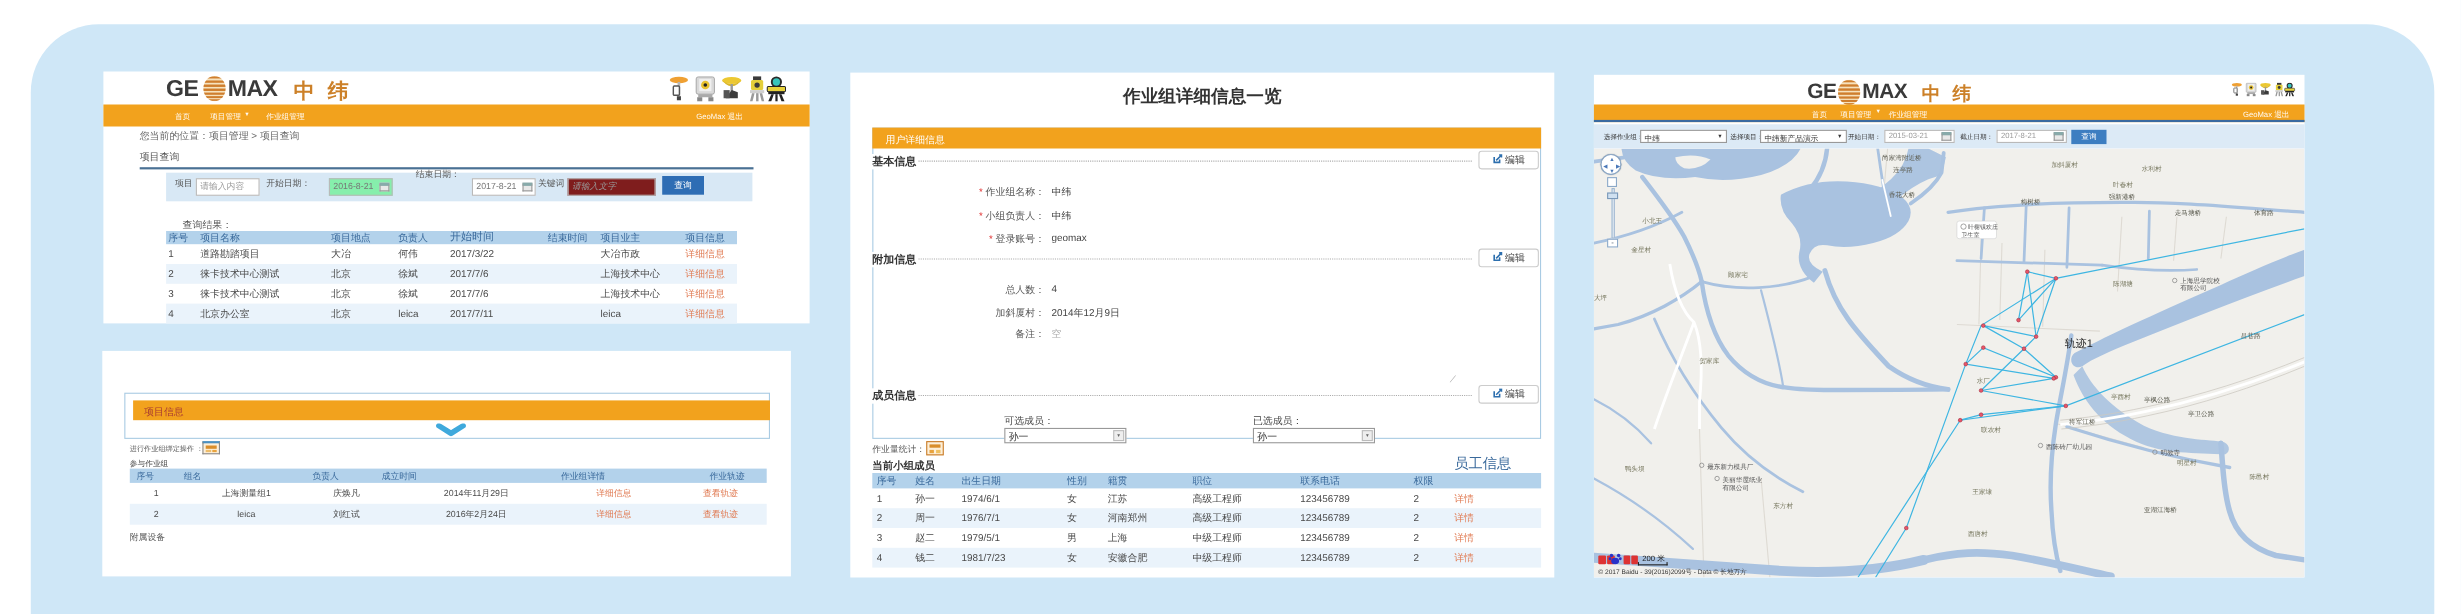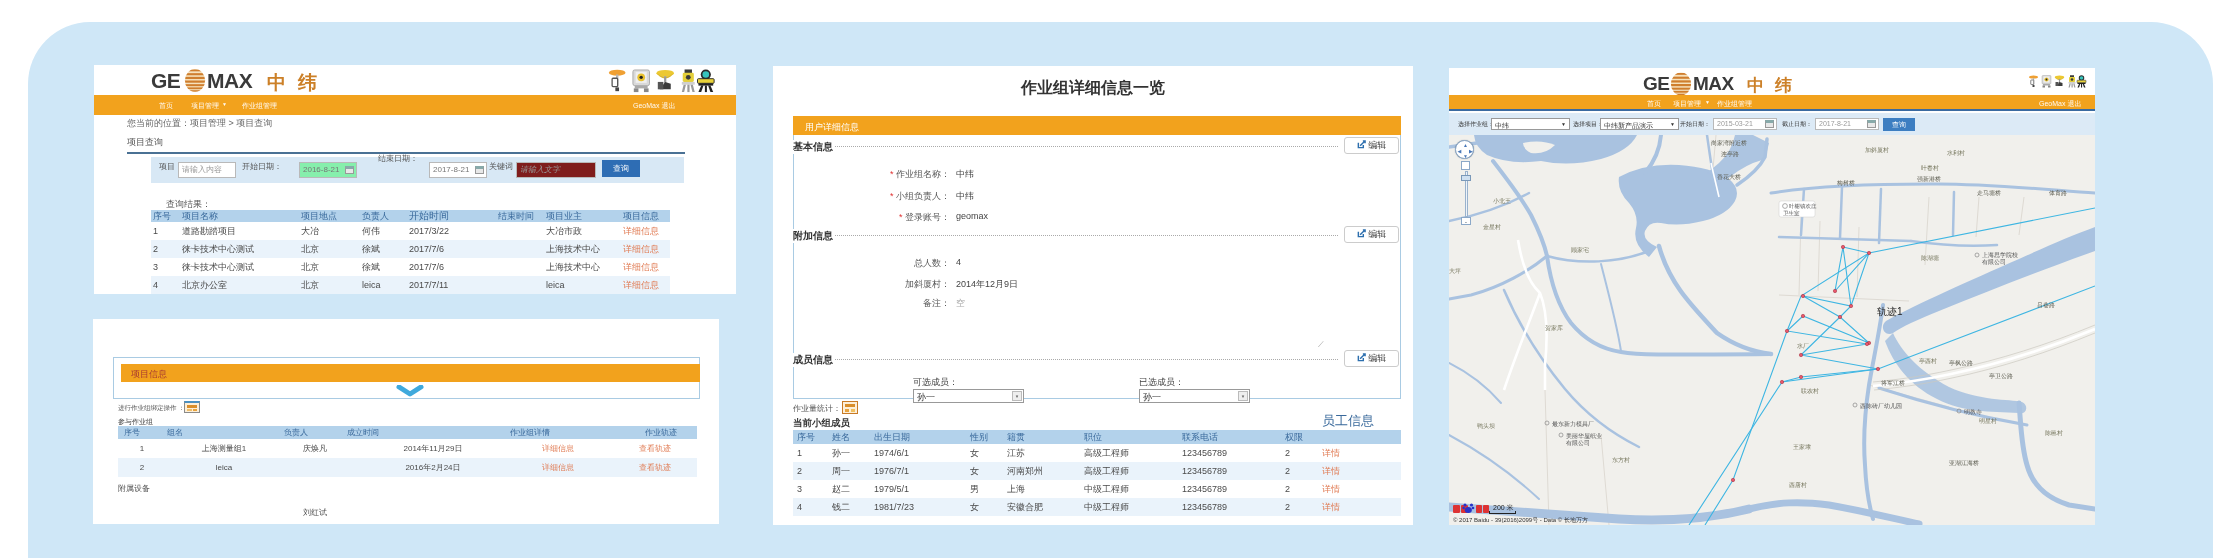--- a/index.html
+++ b/index.html
@@ -169,21 +169,21 @@
     <span class="t hdrtxt" style="left:417px;top:107px;font-size:8px;line-height:13px;">作业组详情</span>
     <span class="t hdrtxt" style="left:552px;top:107px;font-size:8px;line-height:13px;">作业轨迹</span>
     <span class="t" style="left:49px;top:120px;font-size:8px;line-height:19px;color:#4a4a4a;transform:translateX(-50%);">1</span>
     <span class="t" style="left:131px;top:120px;font-size:8px;line-height:19px;color:#4a4a4a;transform:translateX(-50%);">上海测量组1</span>
     <span class="t" style="left:222px;top:120px;font-size:8px;line-height:19px;color:#4a4a4a;transform:translateX(-50%);">庆焕凡</span>
     <span class="t" style="left:340px;top:120px;font-size:8px;line-height:19px;color:#4a4a4a;transform:translateX(-50%);">2014年11月29日</span>
     <span class="t lnk" style="left:465px;top:120px;font-size:8px;line-height:19px;transform:translateX(-50%);">详细信息</span>
     <span class="t lnk" style="left:562px;top:120px;font-size:8px;line-height:19px;transform:translateX(-50%);">查看轨迹</span>
     <span class="t" style="left:49px;top:139px;font-size:8px;line-height:19px;color:#4a4a4a;transform:translateX(-50%);">2</span>
     <span class="t" style="left:131px;top:139px;font-size:8px;line-height:19px;color:#4a4a4a;transform:translateX(-50%);">leica</span>
-    <span class="t" style="left:222px;top:139px;font-size:8px;line-height:19px;color:#4a4a4a;transform:translateX(-50%);margin-top:45px;">刘红试</span>
+    <span class="t" style="left:222px;top:139px;font-size:8px;line-height:19px;color:#4a4a4a;transform:translateX(-50%);">刘红试</span>
     <span class="t" style="left:340px;top:139px;font-size:8px;line-height:19px;color:#4a4a4a;transform:translateX(-50%);">2016年2月24日</span>
     <span class="t lnk" style="left:465px;top:139px;font-size:8px;line-height:19px;transform:translateX(-50%);">详细信息</span>
     <span class="t lnk" style="left:562px;top:139px;font-size:8px;line-height:19px;transform:translateX(-50%);">查看轨迹</span>
     <span class="t" style="left:25px;top:164px;font-size:8px;color:#555;">附属设备</span>
   </div>
 <div class="panel" style="left:773px;top:66px;width:640px;height:459px;">
     <div class="t" style="left:0;top:12px;width:640px;text-align:center;font-size:16px;font-weight:bold;color:#333;">作业组详细信息一览</div>
     <div class="abs" style="left:20px;top:50px;width:608px;height:283px;border:1px solid #a9cbe3;"></div>
     <div class="abs orangebar" style="left:20px;top:50px;width:608px;height:19px;"></div>
     <span class="t" style="left:32px;top:55px;font-size:9px;color:#fff;">用户详细信息</span>

